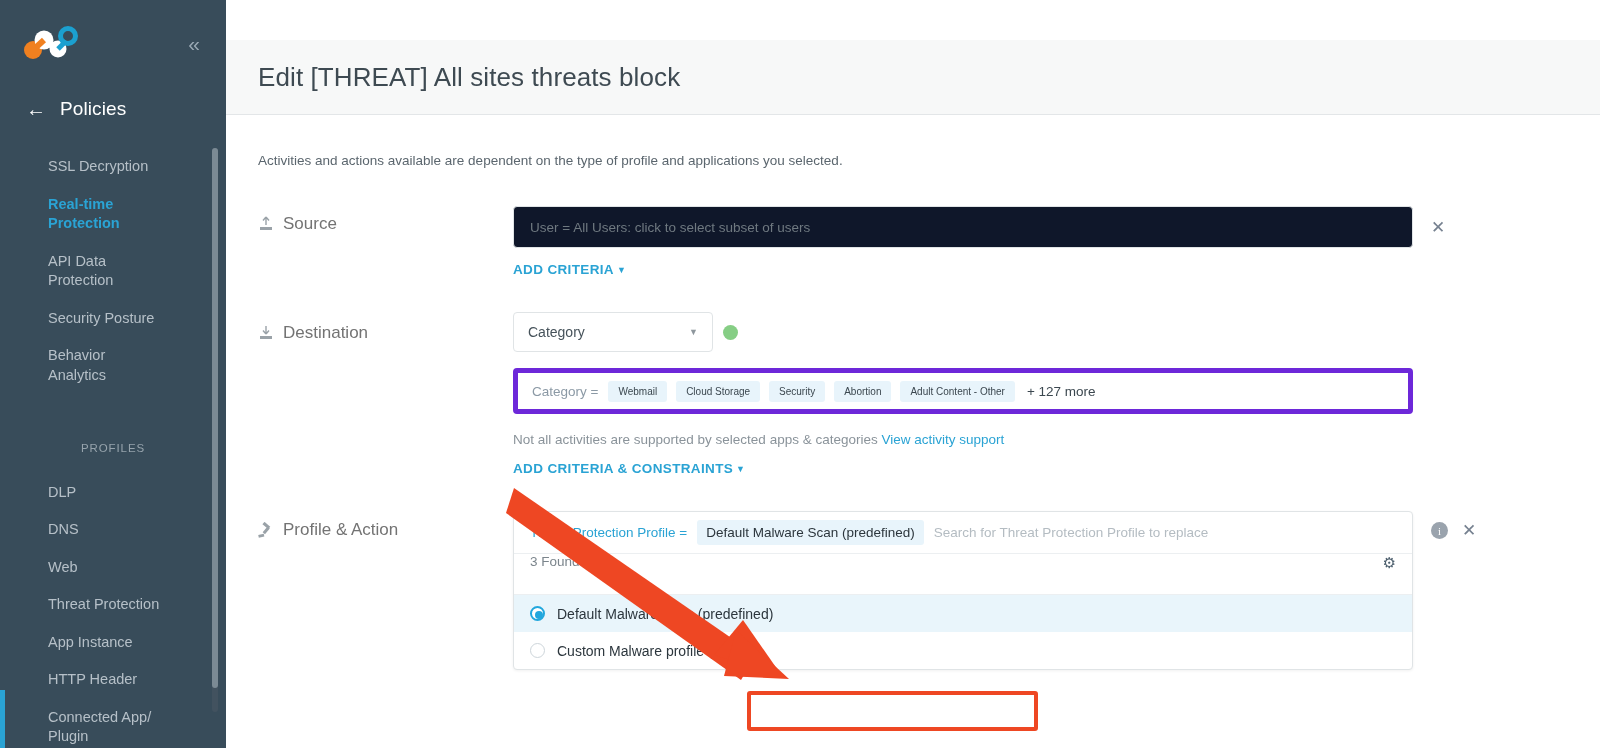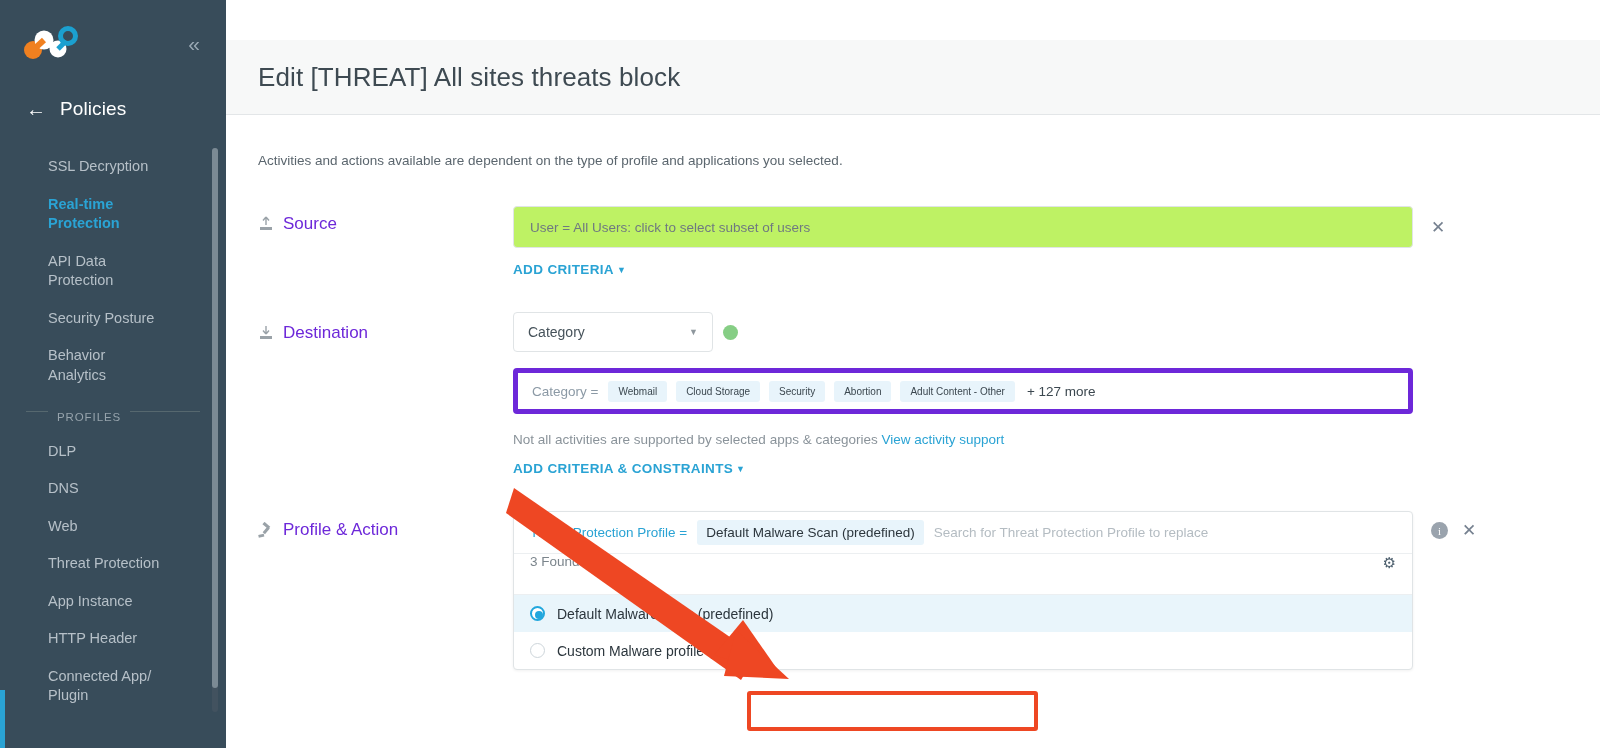--- a/index.html
+++ b/index.html
@@ -41,22 +41,23 @@
     top: 148px; left: 0; right: 0; bottom: 0;
     overflow: hidden;
   }
   .nav-item {
     color: #b6c0c8; font-size: 14.5px;
     padding: 9px 26px 9px 48px;
     line-height: 1.35; cursor: pointer;
   }
   .nav-item.active { color: #2aa3d4; font-weight: bold; }
   .section-div {
-    display: flex; gap: 9px;
+    display: flex; align-items: center; gap: 9px;
     padding: 16px 26px 10px 26px;
+    flex-direction: column;
   }
   .section-div .bar { height: 1px; background: #56686f; flex: 0 0 22px; }
   .section-div .bar.grow { flex: 1 1 auto; }
   .section-div .lbl {
     color: #96a3ac; font-size: 11.5px; letter-spacing: .9px;
   }
   .sb-track {
     position: absolute; top: 148px; right: 8px; width: 6px; bottom: 36px;
     background: #42525f; border-radius: 3px;
   }
@@ -77,28 +78,28 @@
     display: flex; align-items: center; padding-left: 32px; margin-top: 40px;
   }
   .page-title { font-size: 26px; color: #3e4a52; font-weight: normal; letter-spacing: .1px; }
   .content { padding: 38px 0 0 32px; position: relative; }
   .subtitle { font-size: 13.5px; color: #5b666e; margin-bottom: 38px; }
 
   .row { display: flex; align-items: flex-start; margin-bottom: 0px; }
   .row-label {
     width: 255px; flex: 0 0 255px;
     display: flex; align-items: center; gap: 9px;
-    font-size: 17px; color: #6d28d9; padding-top: 8px;
+    font-size: 17px; color: #737373; padding-top: 8px;
   }
   .row-label .ico { display: inline-flex; width: 16px; height: 17px; }
   .row-body { flex: 1 1 auto; position: relative; }
 
   .field-box {
     border: 1px solid #e0e4e6; border-radius: 4px;
-    background: #bef264; height: 42px;
+    background: #0f172a; height: 42px;
     display: flex; align-items: center;
     padding: 0 16px; width: 900px;
     font-size: 13.5px; color: #6f7980;
   }
   .close-x {
     position: absolute; top: 11px; left: 918px;
     color: #768190; font-size: 17px; cursor: pointer;
     font-family: "Liberation Sans", sans-serif;
   }
   .link-btn {

